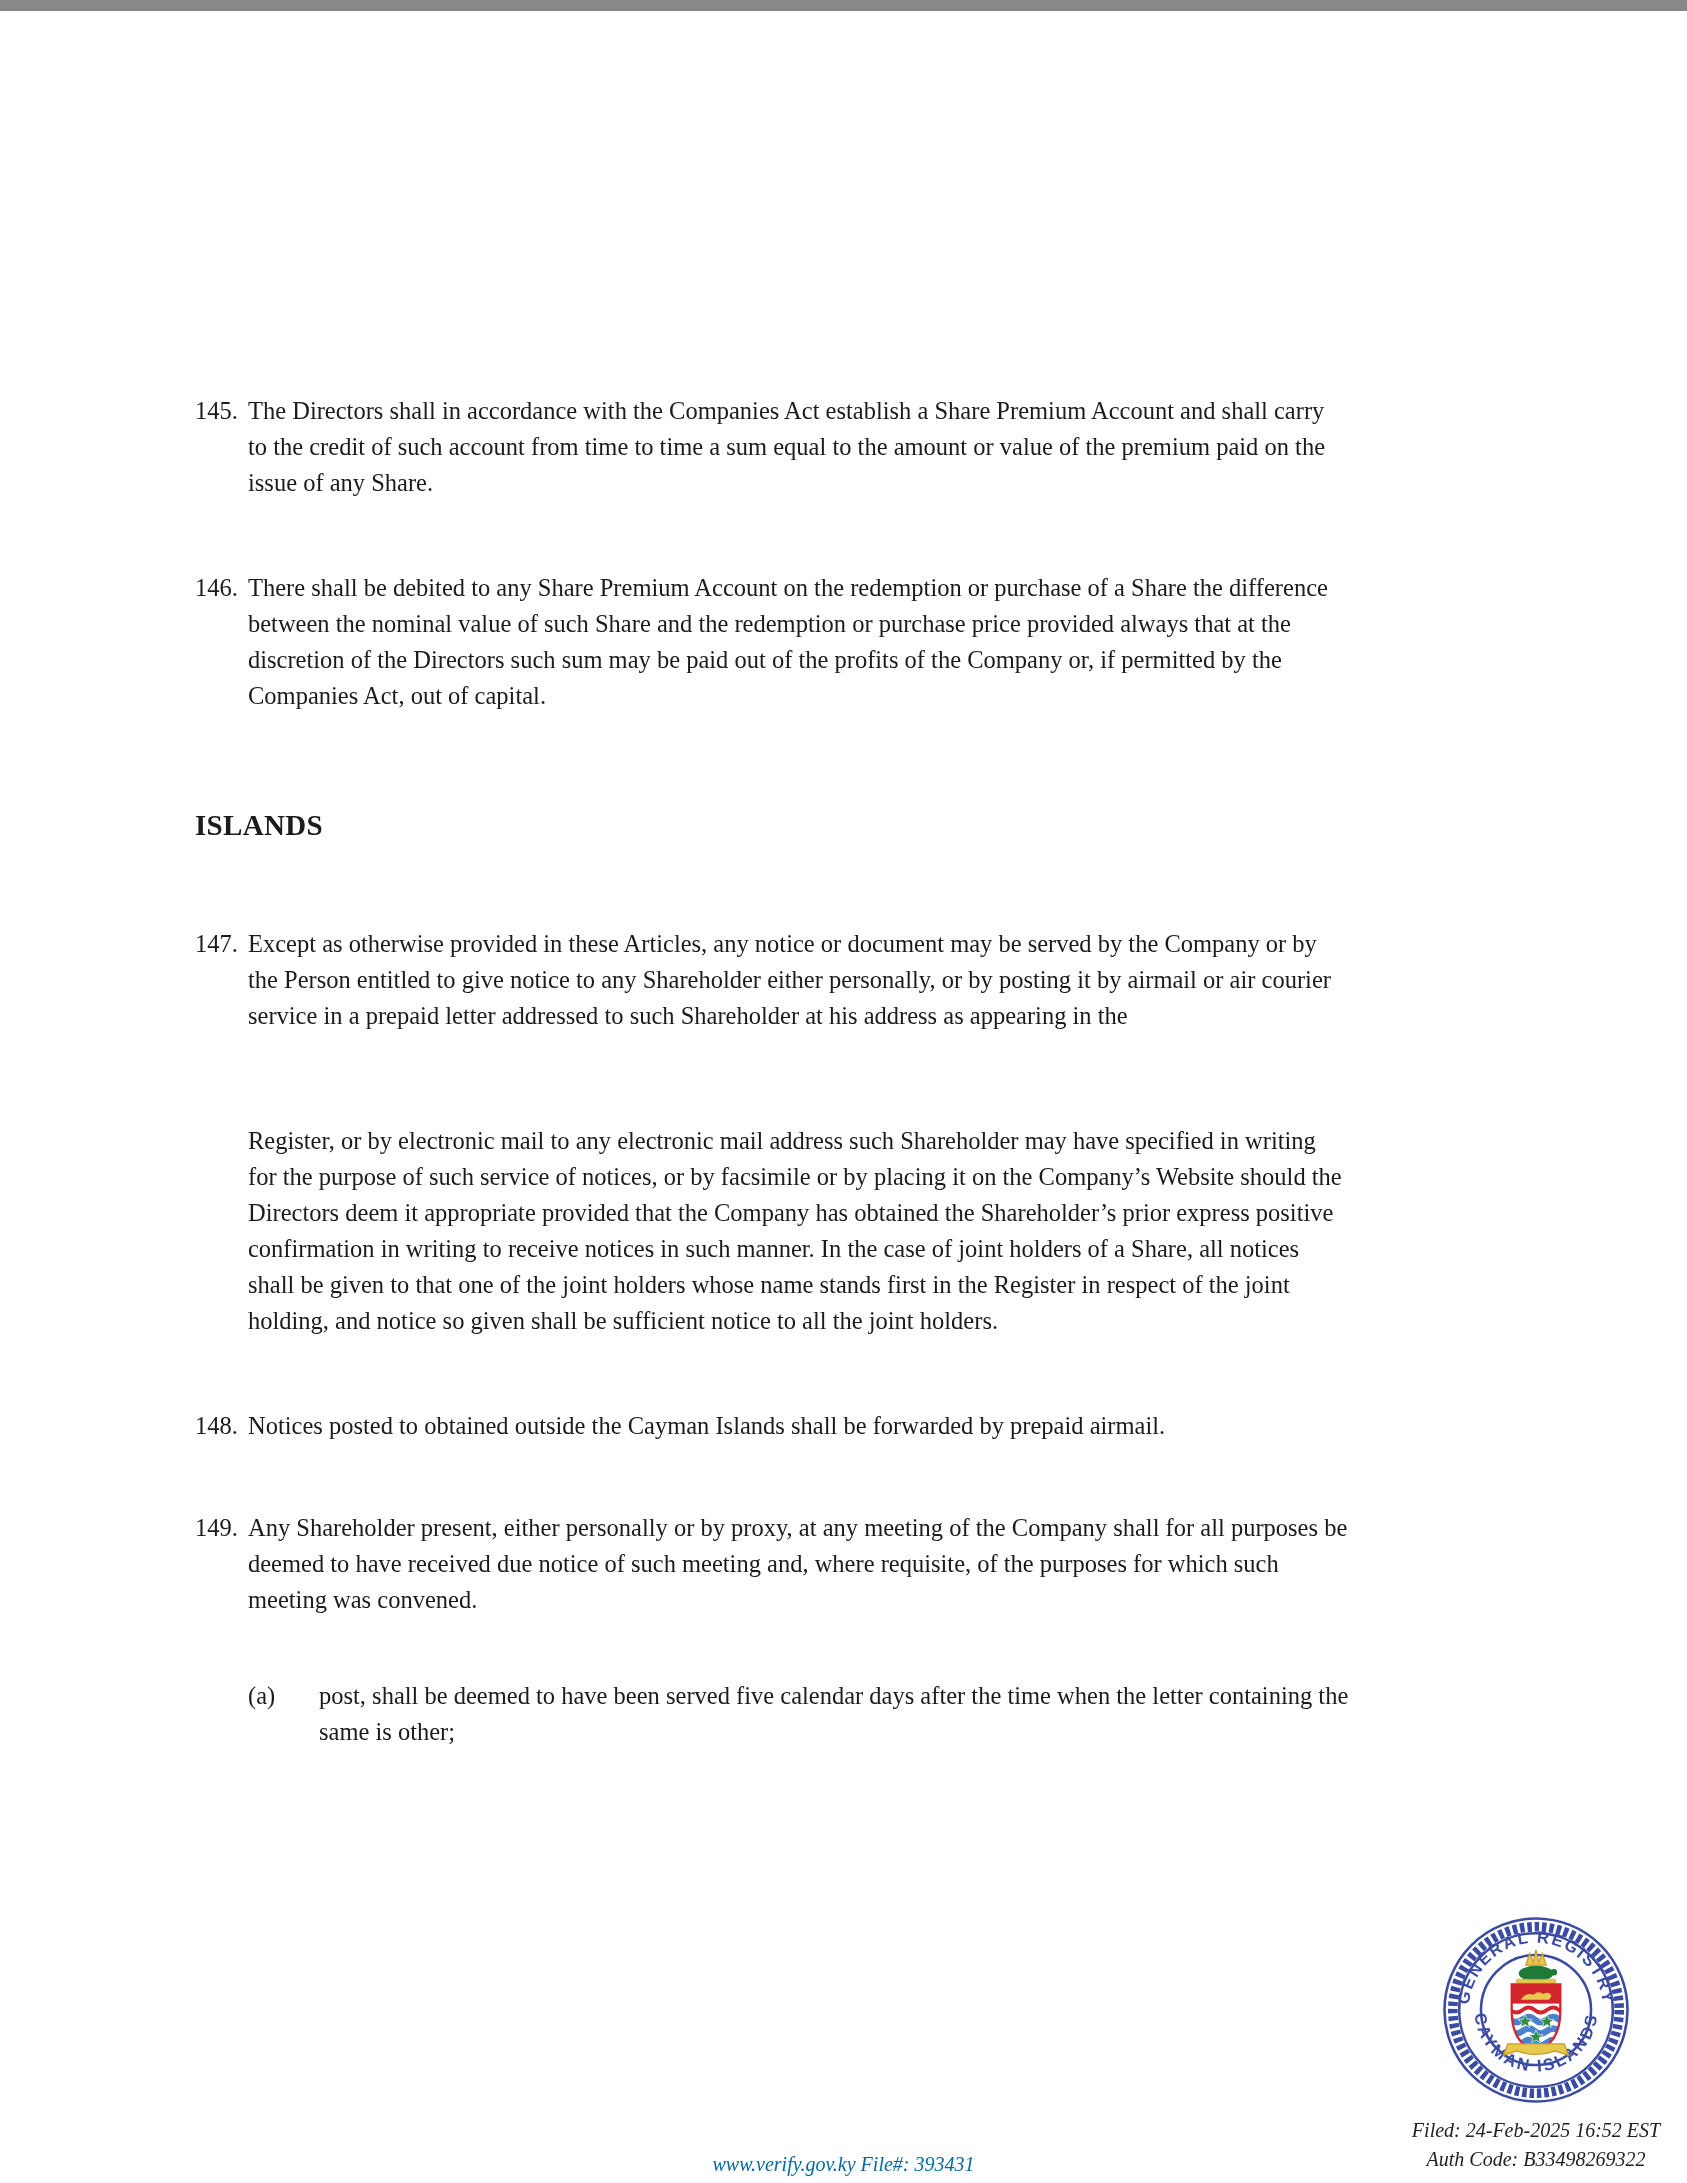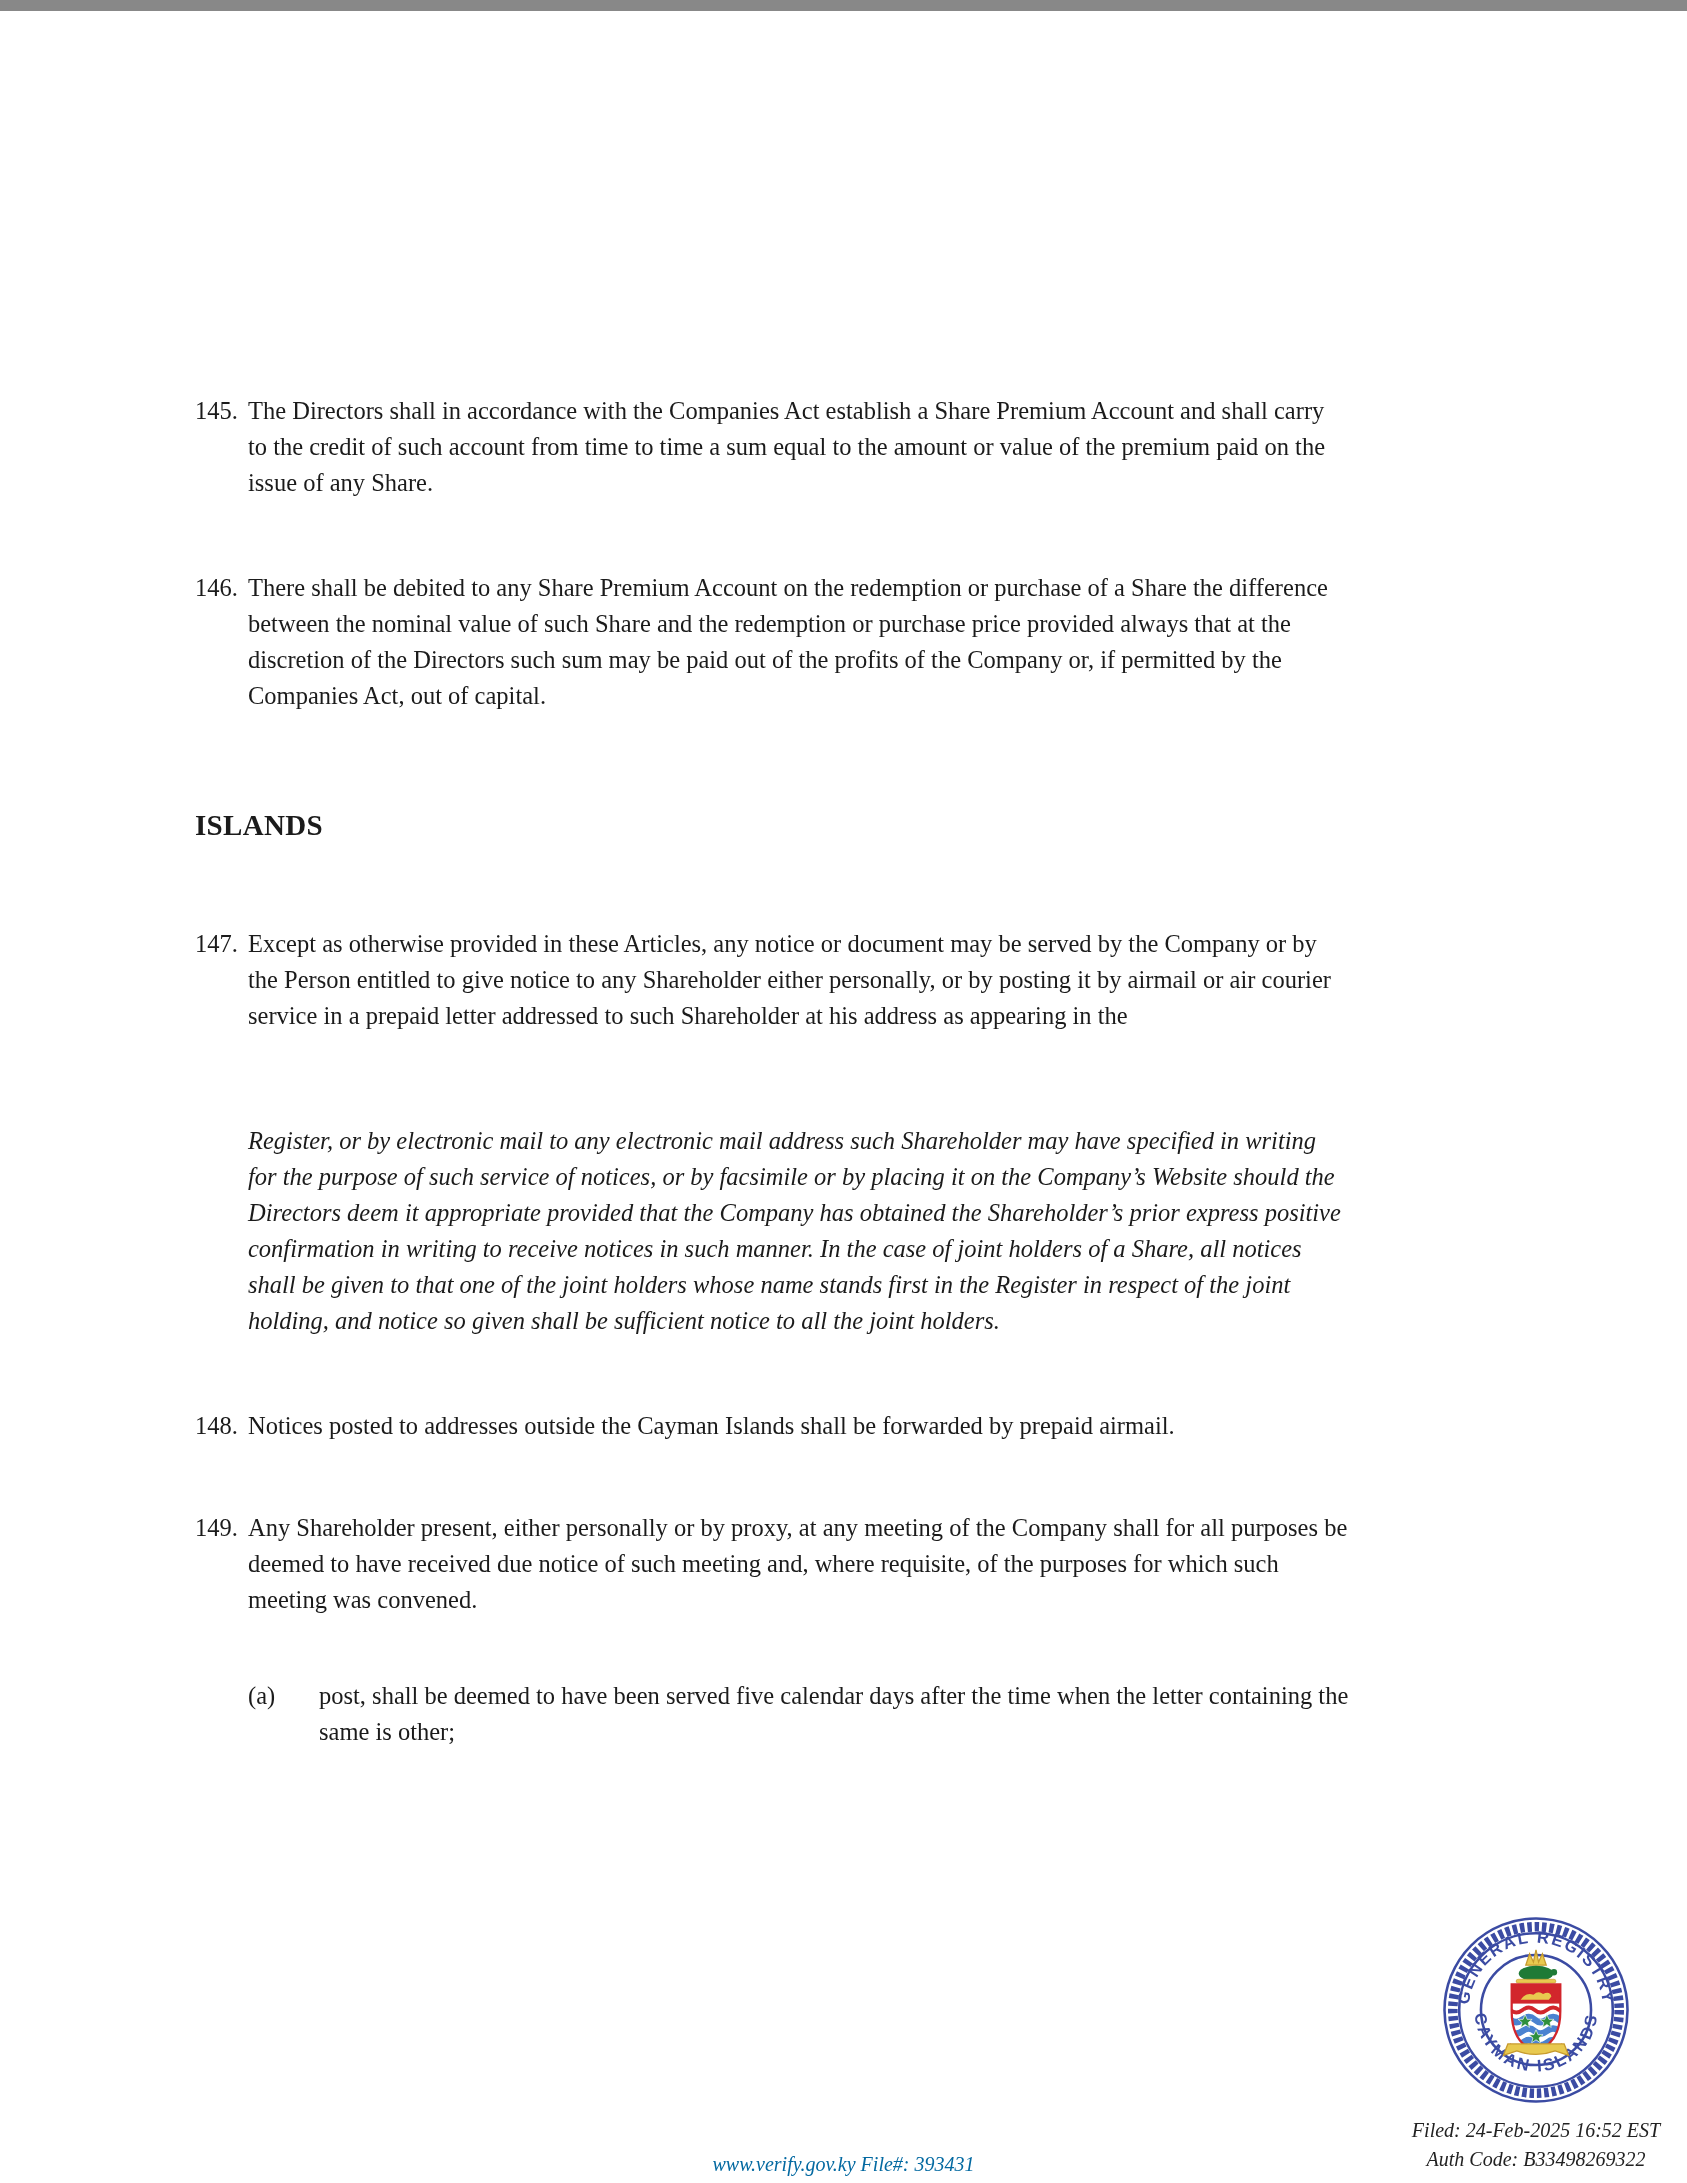--- a/index.html
+++ b/index.html
@@ -41,21 +41,21 @@
   }
   .para-text{
     flex:1 1 auto;
     max-width:1244px;
     white-space:pre-line;
     text-align:left;
   }
   .m-146{margin-top:69px;}
   .m-heading{margin-top:93px;}
   .m-147{margin-top:83px;}
-  .m-cont{margin-top:89px;font-style:italic;}
+  .m-cont{margin-top:89px;}
   .m-148{margin-top:69px;}
   .m-149{margin-top:66px;}
   .m-150{margin-top:76px;}
   .m-sub{margin-top:60px;}
   .section-heading{
     font-size:29px;
     font-weight:bold;
     line-height:36px;
     letter-spacing:0.3px;
   }
@@ -131,21 +131,21 @@
 
     <div class="cont-block m-cont">Register, or by electronic mail to any electronic mail address such Shareholder may have specified in writing
 for the purpose of such service of notices, or by facsimile or by placing it on the Company’s Website should the
 Directors deem it appropriate provided that the Company has obtained the Shareholder’s prior express positive
 confirmation in writing to receive notices in such manner. In the case of joint holders of a Share, all notices
 shall be given to that one of the joint holders whose name stands first in the Register in respect of the joint
 holding, and notice so given shall be sufficient notice to all the joint holders.</div>
 
     <div class="para m-148">
       <div class="para-num">148.</div>
-      <div class="para-text">Notices posted to addresses outside the Cayman Islands shall be forwarded by prepaid airmail.</div>
+      <div class="para-text">Notices posted to obtained outside the Cayman Islands shall be forwarded by prepaid airmail.</div>
     </div>
 
     <div class="para m-149">
       <div class="para-num">149.</div>
       <div class="para-text">Any Shareholder present, either personally or by proxy, at any meeting of the Company shall for all purposes be
 deemed to have received due notice of such meeting and, where requisite, of the purposes for which such
 meeting was convened.</div>
     </div>
 
 

